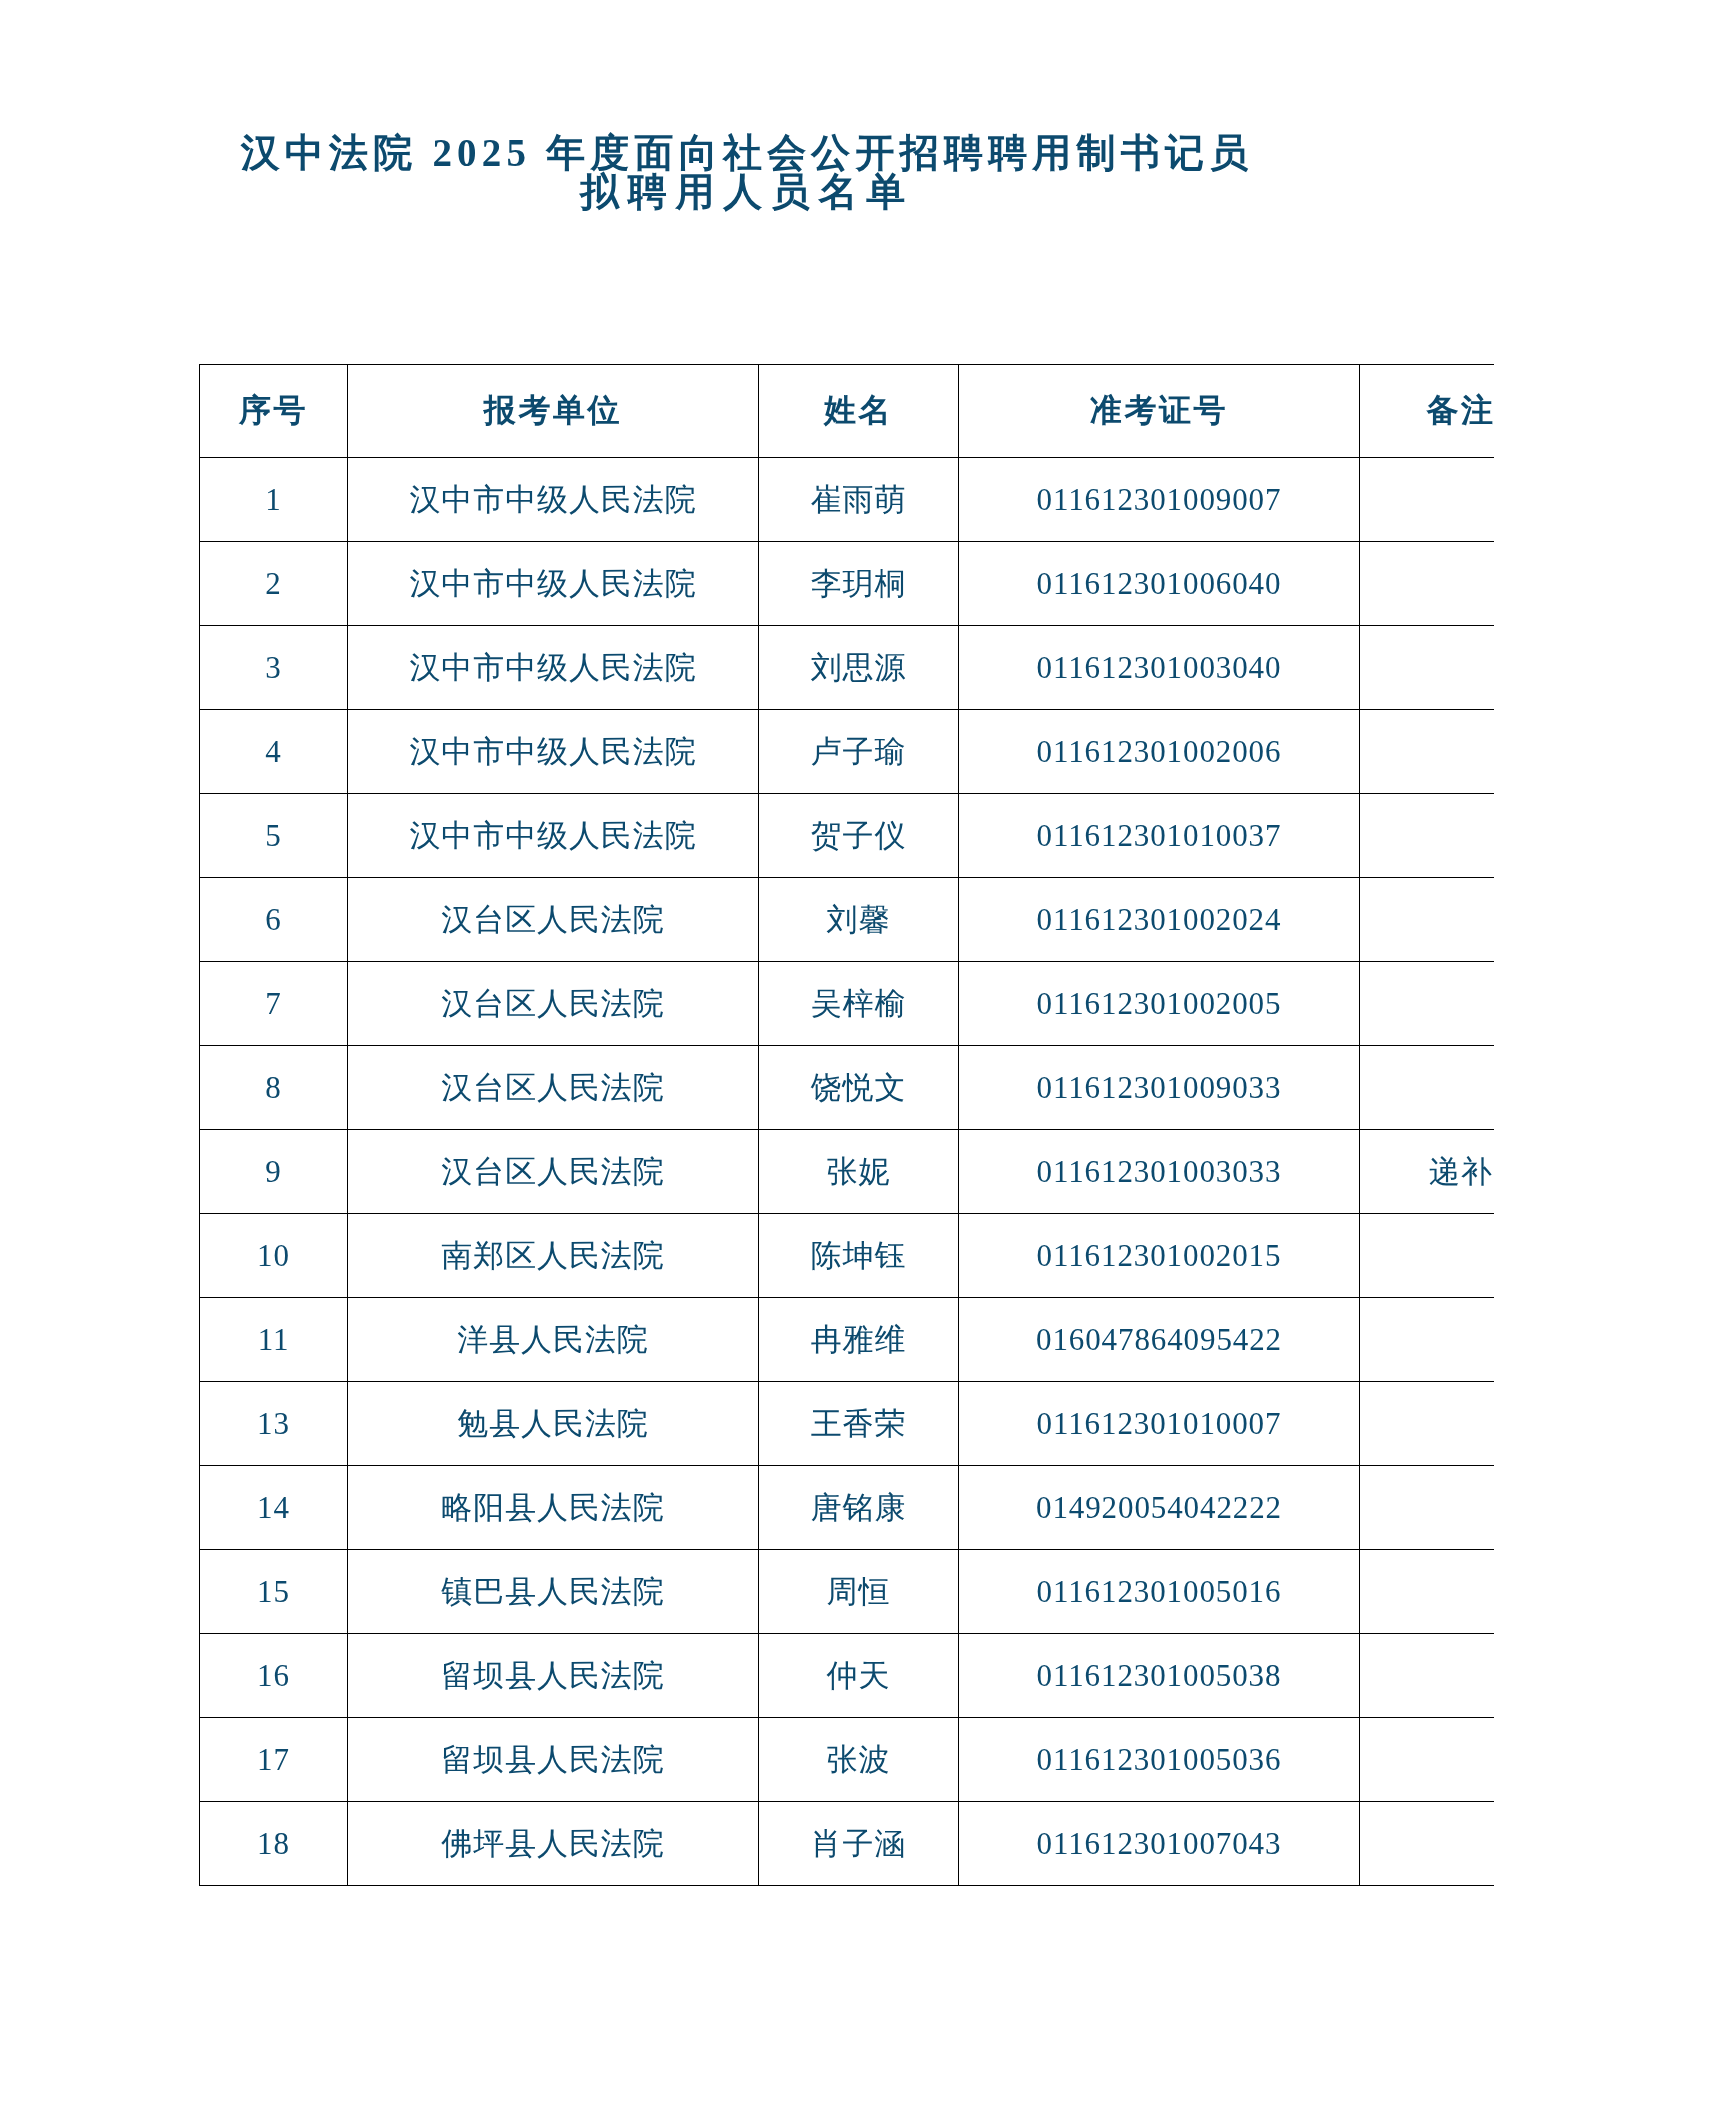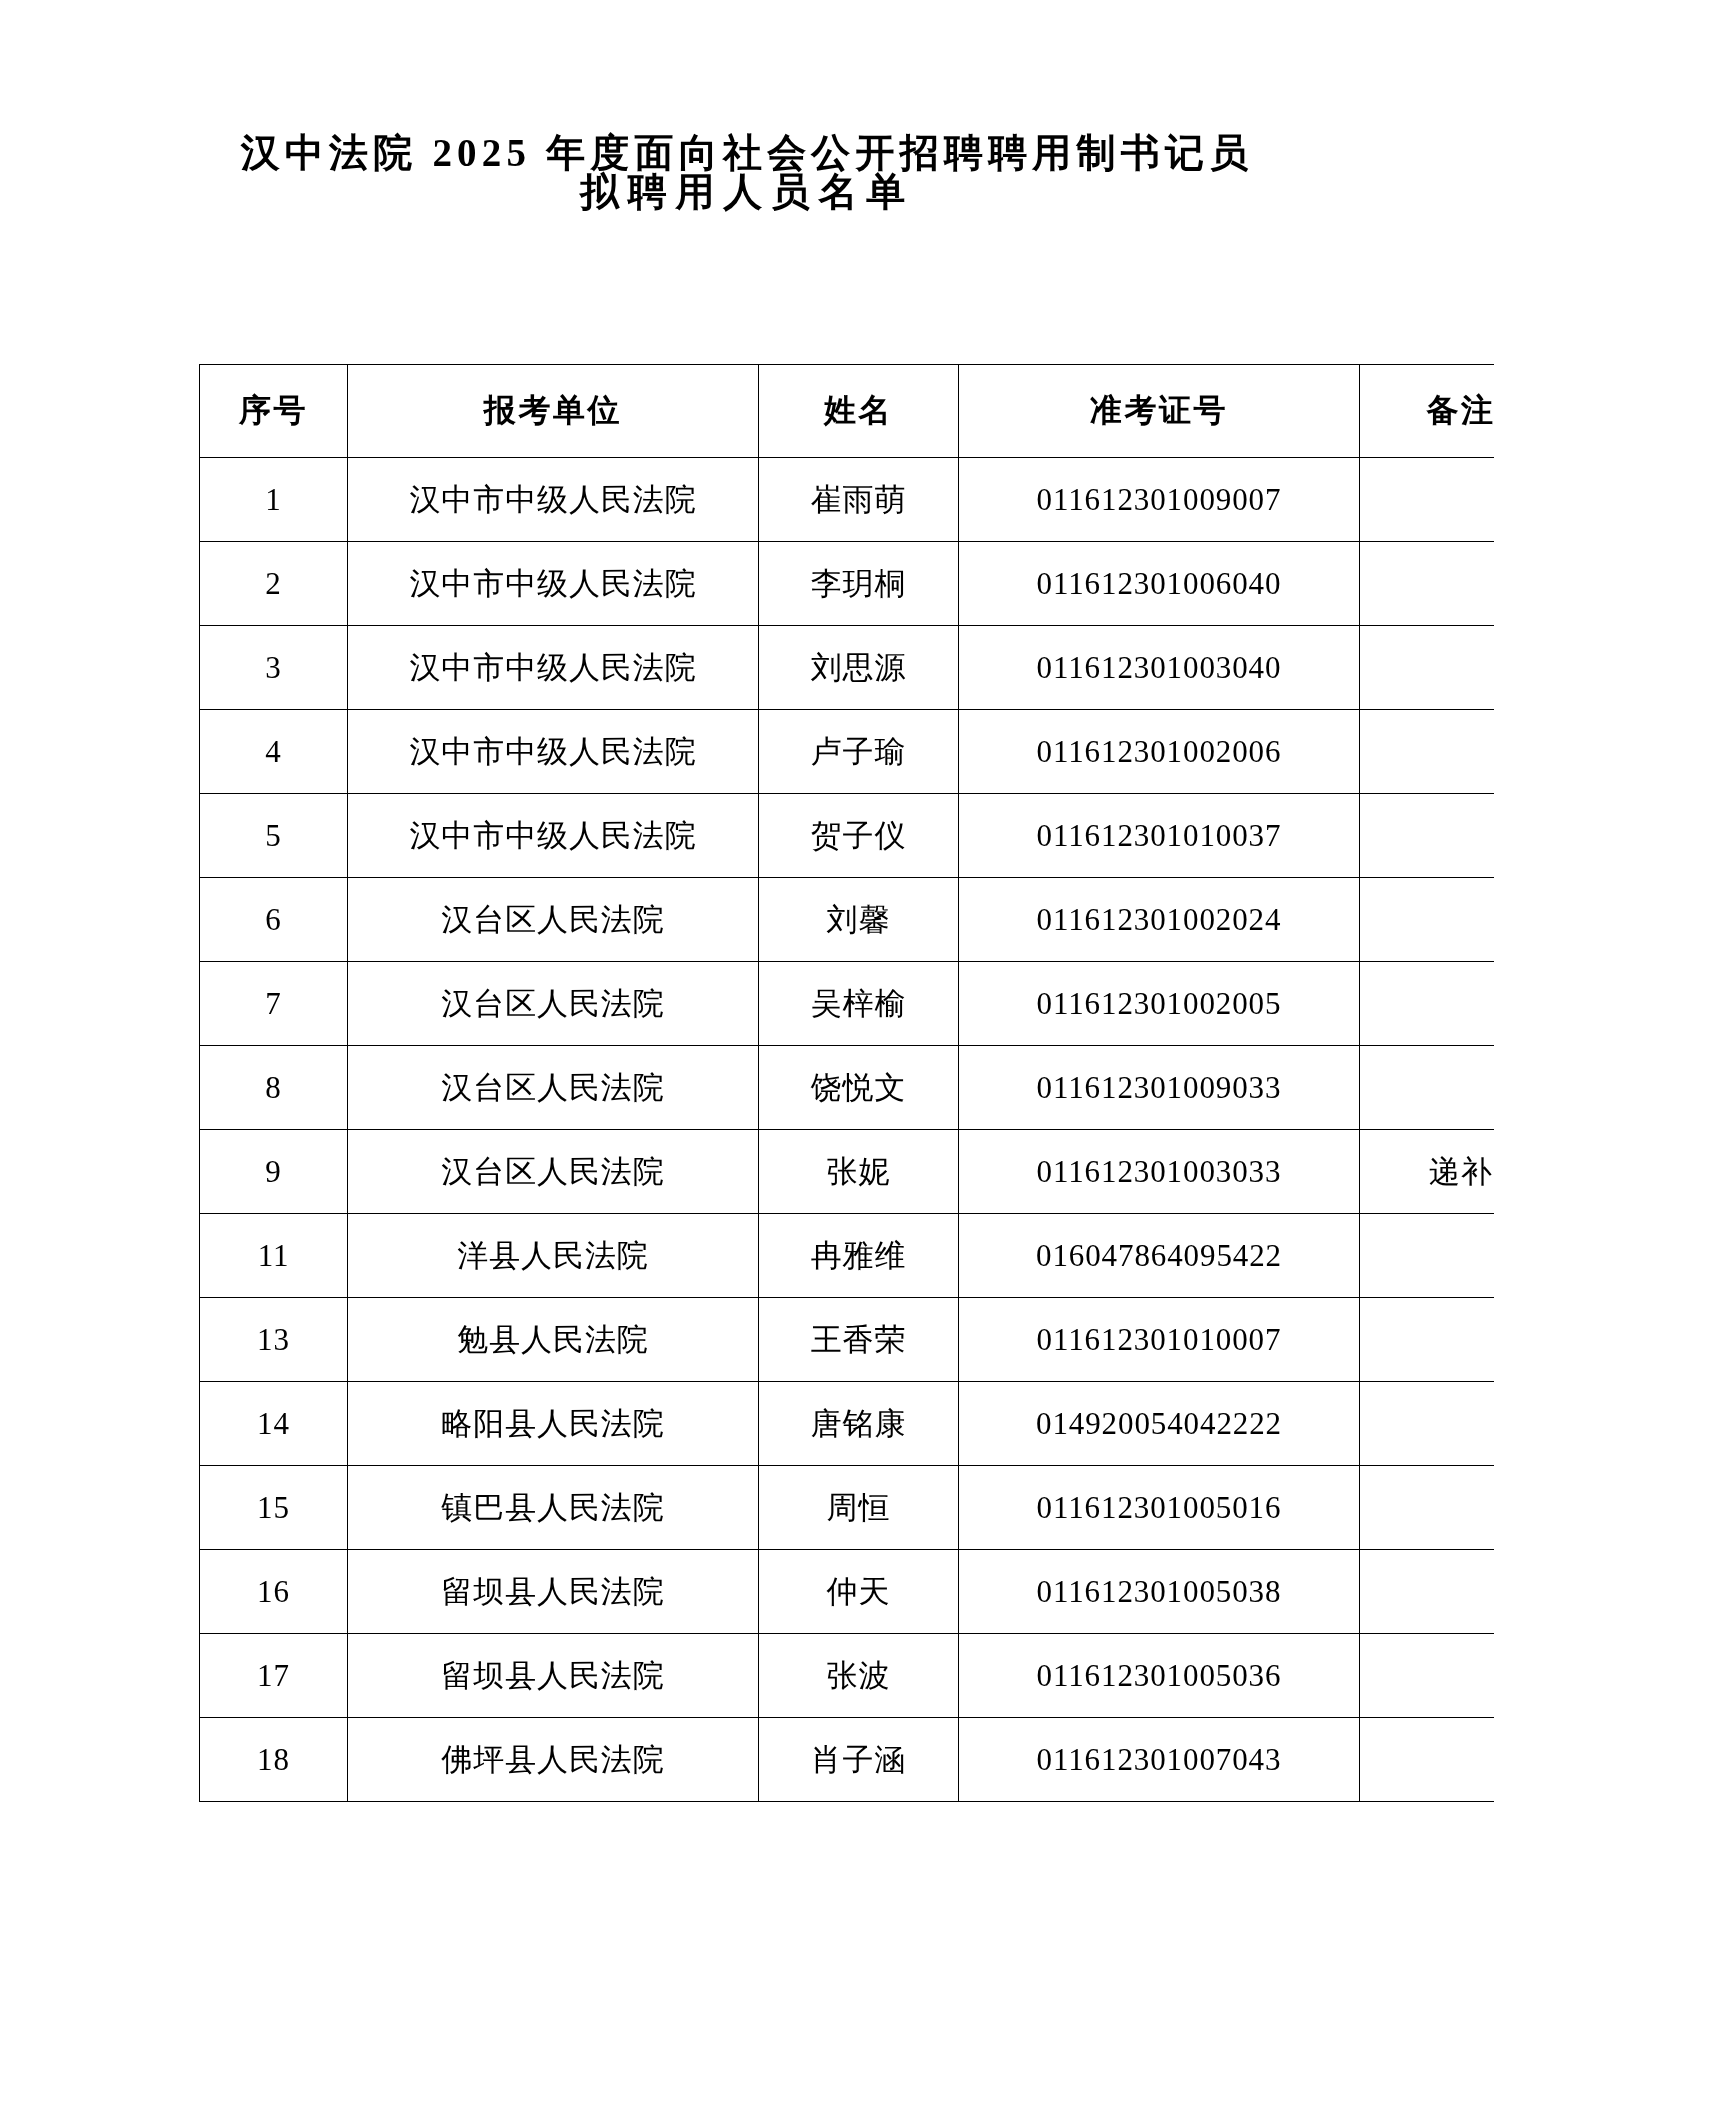--- a/index.html
+++ b/index.html
@@ -5,21 +5,21 @@
   html, body {
     margin: 0;
     padding: 0;
     background: #ffffff;
   }
   .page {
     position: relative;
     width: 1494px;
     height: 2101px;
     background: #ffffff;
-    color: #000000;
+    color: #0c4a6e;
     font-family: "Liberation Serif", "DejaVu Serif", serif;
     overflow: hidden;
   }
   .title-block {
     position: absolute;
     top: 133px;
     left: 0;
     right: 0;
     text-align: center;
   }
@@ -161,20 +161,27 @@
       <td></td>
     </tr>
         <tr>
       <td>9</td>
       <td>汉台区人民法院</td>
       <td>张妮</td>
       <td>011612301003033</td>
       <td>递补</td>
     </tr>
         <tr>
+      <td>10</td>
+      <td>南郑区人民法院</td>
+      <td>陈坤钰</td>
+      <td>011612301002015</td>
+      <td></td>
+    </tr>
+        <tr>
       <td>11</td>
       <td>洋县人民法院</td>
       <td>冉雅维</td>
       <td>016047864095422</td>
       <td></td>
     </tr>
         <tr>
       <td>13</td>
       <td>勉县人民法院</td>
       <td>王香荣</td>

